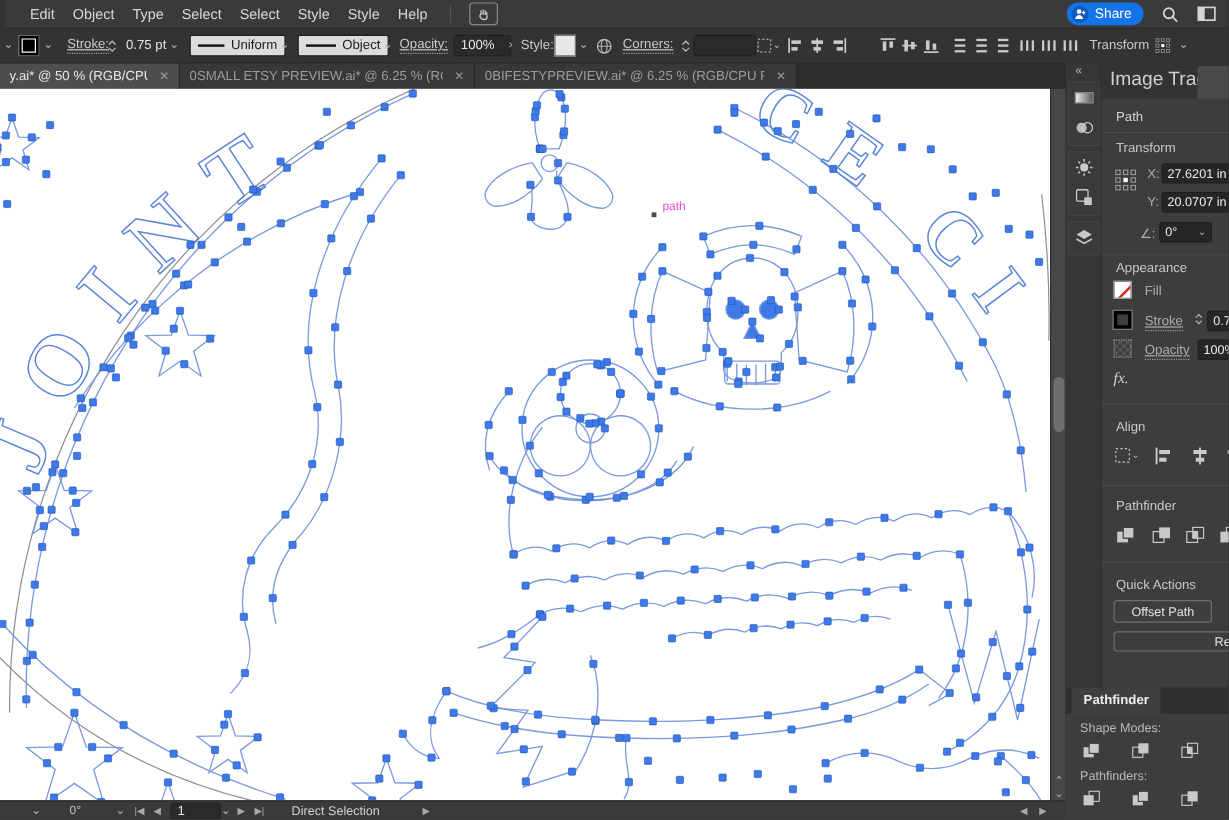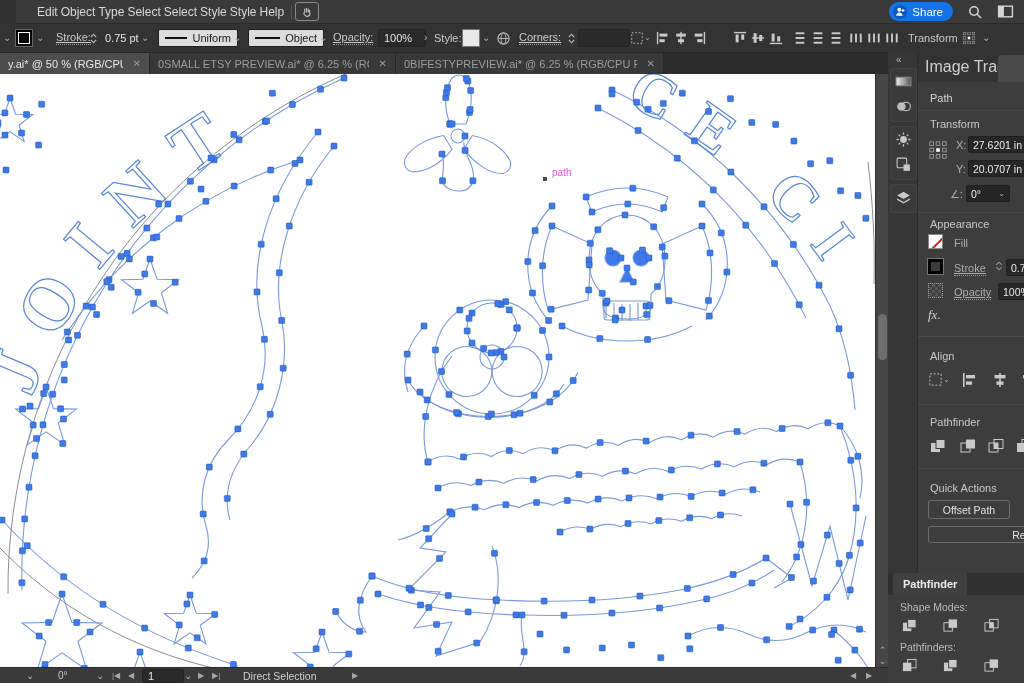--- a/index.html
+++ b/index.html
@@ -1,21 +1,21 @@
 <!DOCTYPE html>
 <html><head>
 <meta charset="utf-8">
 <style>
   html,body{margin:0;padding:0;background:#222;}
   #app{position:relative;width:1024px;height:683px;overflow:hidden;background:#323232;
        font-family:"Liberation Sans",sans-serif;-webkit-font-smoothing:antialiased;}
   .abs{position:absolute;}
   
-  .menubar{position:absolute;top:0;left:16px;right:0;height:23px;background:#3a3a3a;
-           display:flex;align-items:center;gap:3px;padding-left:21px;color:#d8d8d8;font-size:12px;
+  .menubar{position:absolute;top:0;left:4px;right:0;height:23px;background:#3a3a3a;
+           display:flex;align-items:center;gap:15px;padding-left:21px;color:#d8d8d8;font-size:12px;
            border-bottom:1px solid #2b2b2b;}
   .mi{cursor:default;}
   .msep{width:1px;height:14px;background:#555;margin-left:4px;}
   .toolbtn{width:22px;height:17px;border:1px solid #8a8a8a;border-radius:3px;display:flex;
            align-items:center;justify-content:center;}
   .mright{position:absolute;right:10px;top:2px;display:flex;align-items:center;gap:14px;}
   .share{height:19px;background:#1473e6;border-radius:10px;display:flex;align-items:center;
          gap:5px;padding:0 10px 0 4px;color:#fff;font-size:11.5px;}
   .sharecirc{width:14px;height:14px;border-radius:50%;background:#0d5bbf;display:flex;align-items:center;justify-content:center;}
   

